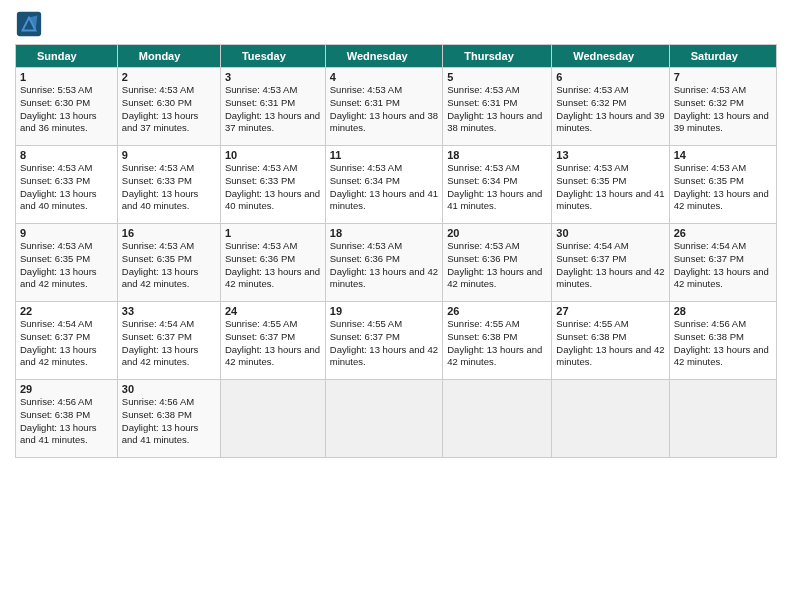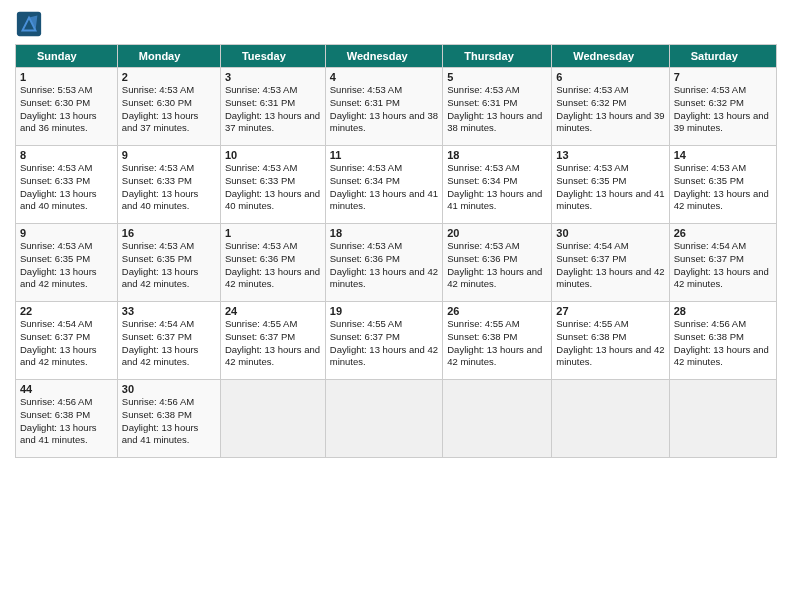--- a/index.html
+++ b/index.html
@@ -242,21 +242,21 @@
             <span class="day-num">27</span>
             <div class="day-info">Sunrise: 4:55 AM<br>Sunset: 6:38 PM<br>Daylight: 13 hours and 42 minutes.</div>
           </td>
           <td>
             <span class="day-num">28</span>
             <div class="day-info">Sunrise: 4:56 AM<br>Sunset: 6:38 PM<br>Daylight: 13 hours and 42 minutes.</div>
           </td>
         </tr>
         <tr>
           <td>
-            <span class="day-num">44</span>
+            <span class="day-num">29</span>
             <div class="day-info">Sunrise: 4:56 AM<br>Sunset: 6:38 PM<br>Daylight: 13 hours and 41 minutes.</div>
           </td>
           <td>
             <span class="day-num">30</span>
             <div class="day-info">Sunrise: 4:56 AM<br>Sunset: 6:38 PM<br>Daylight: 13 hours and 41 minutes.</div>
           </td>
           <td class="empty"></td>
           <td class="empty"></td>
           <td class="empty"></td>
           <td class="empty"></td>

